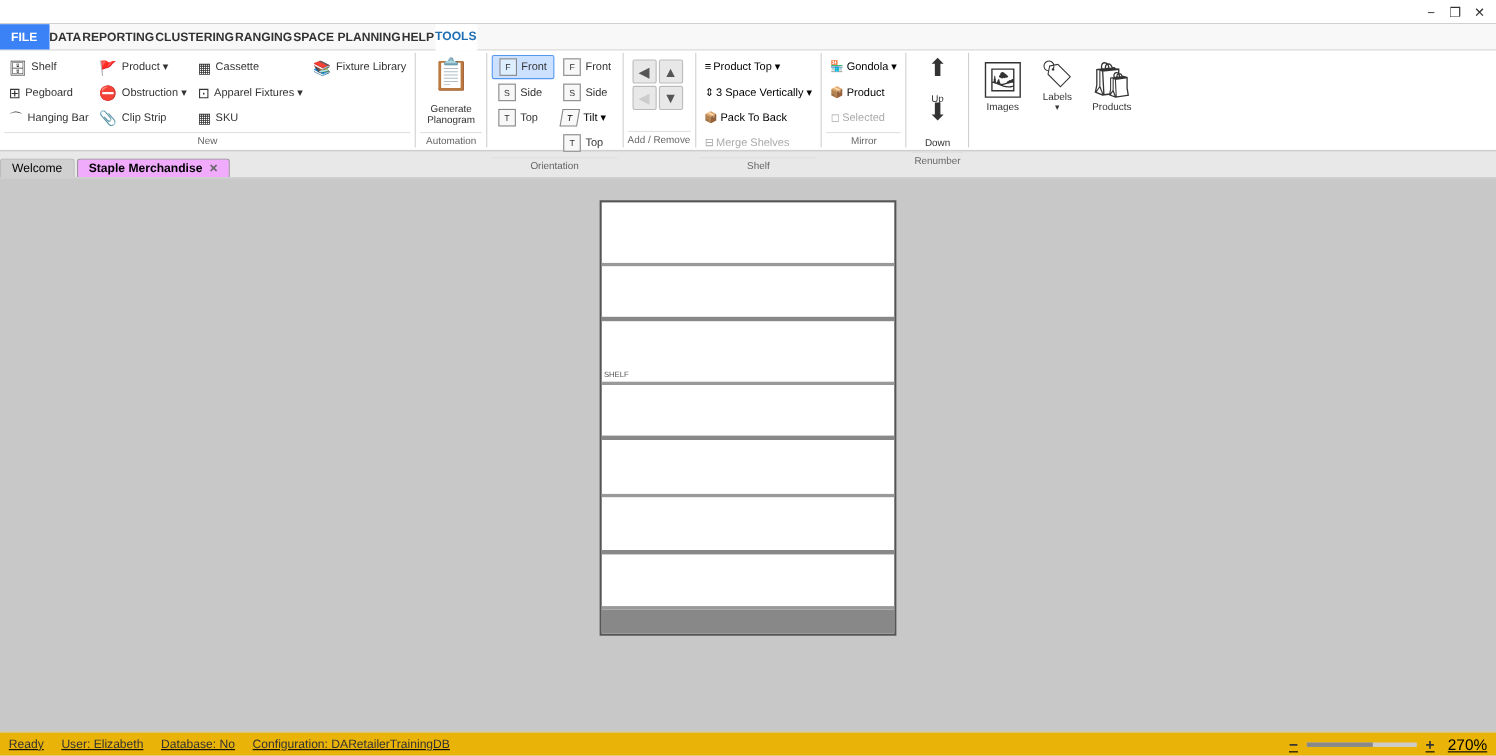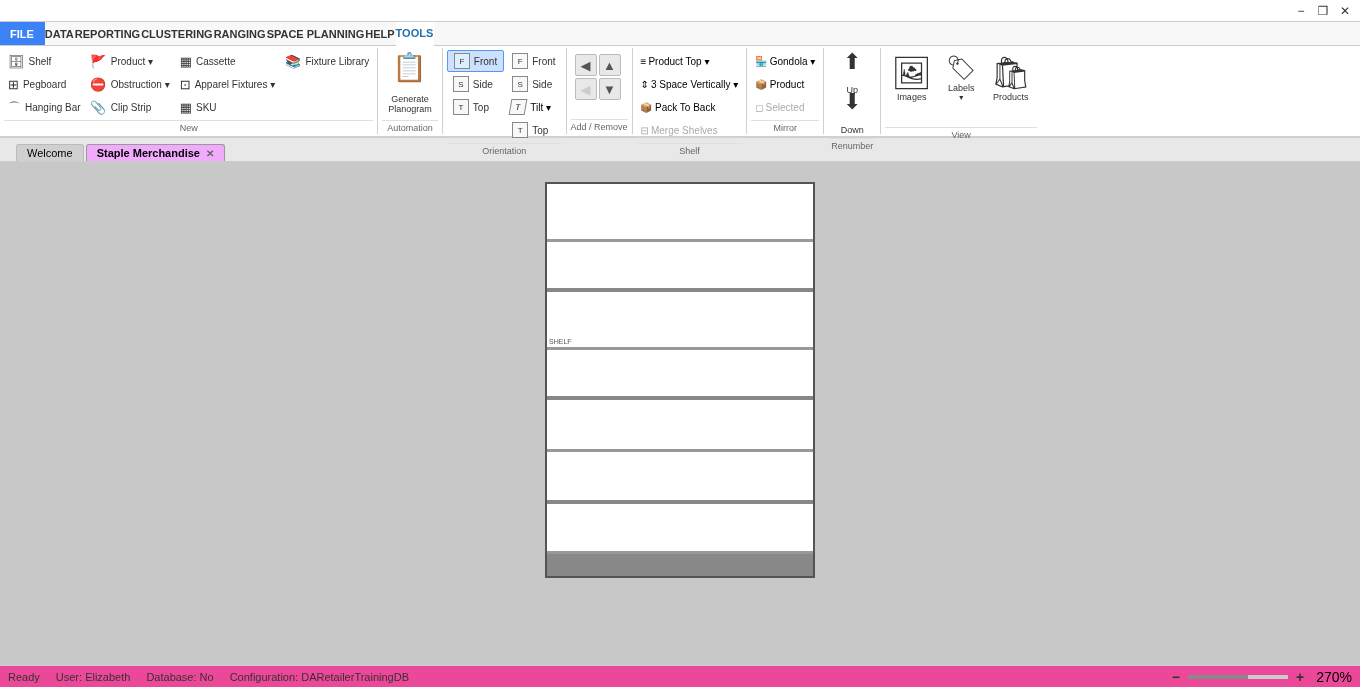--- a/index.html
+++ b/index.html
@@ -215,21 +215,21 @@
     }
     .large-icon-btn .big-icon { font-size: 32px; line-height: 1.2; }
 
     
     .tab-strip {
       display: flex;
       background: #e8e8e8;
       border-bottom: 1px solid #ccc;
       height: 24px;
       align-items: flex-end;
-      padding-left: 16px;
+      padding-left: 0;
     }
     .doc-tab {
       display: flex; align-items: center;
       padding: 2px 10px 2px 10px;
       background: #d0d0d0;
       border: 1px solid #bbb;
       border-bottom: none;
       cursor: pointer;
       font-size: 11px;
       gap: 6px;
@@ -271,27 +271,28 @@
     }
     .shelf-row:last-child { border-bottom: none; }
     .shelf-base {
       height: 22px;
       background: #888;
     }
 
     
     .status-bar {
       height: 22px;
-      background: #ec4899;
+      background: #eab308;
       border-top: 1px solid #ccc;
       display: flex;
       align-items: center;
       padding: 0 8px;
       font-size: 11px;
       gap: 0;
+      text-decoration: underline;
     }
     .status-item {
       padding-right: 16px;
       color: #333;
     }
     .status-spacer { flex: 1; }
     .zoom-bar {
       display: flex;
       align-items: center;
       gap: 4px;
@@ -534,21 +535,20 @@
           <span class="big-icon" style="font-size:24px;">🏷</span>
           <span>Labels</span>
           <span style="font-size:8px;">▾</span>
         </div>
         <div class="large-icon-btn">
           <span class="big-icon">🛍</span>
           <span>Products</span>
         </div>
 
       </div>
-      <div class="ribbon-group-label">View</div>
     </div>
 
   </div>
 </div>
 
 <div class="tab-strip">
   <div class="doc-tab">
     <span>Welcome</span>
   </div>
   <div class="doc-tab active">

